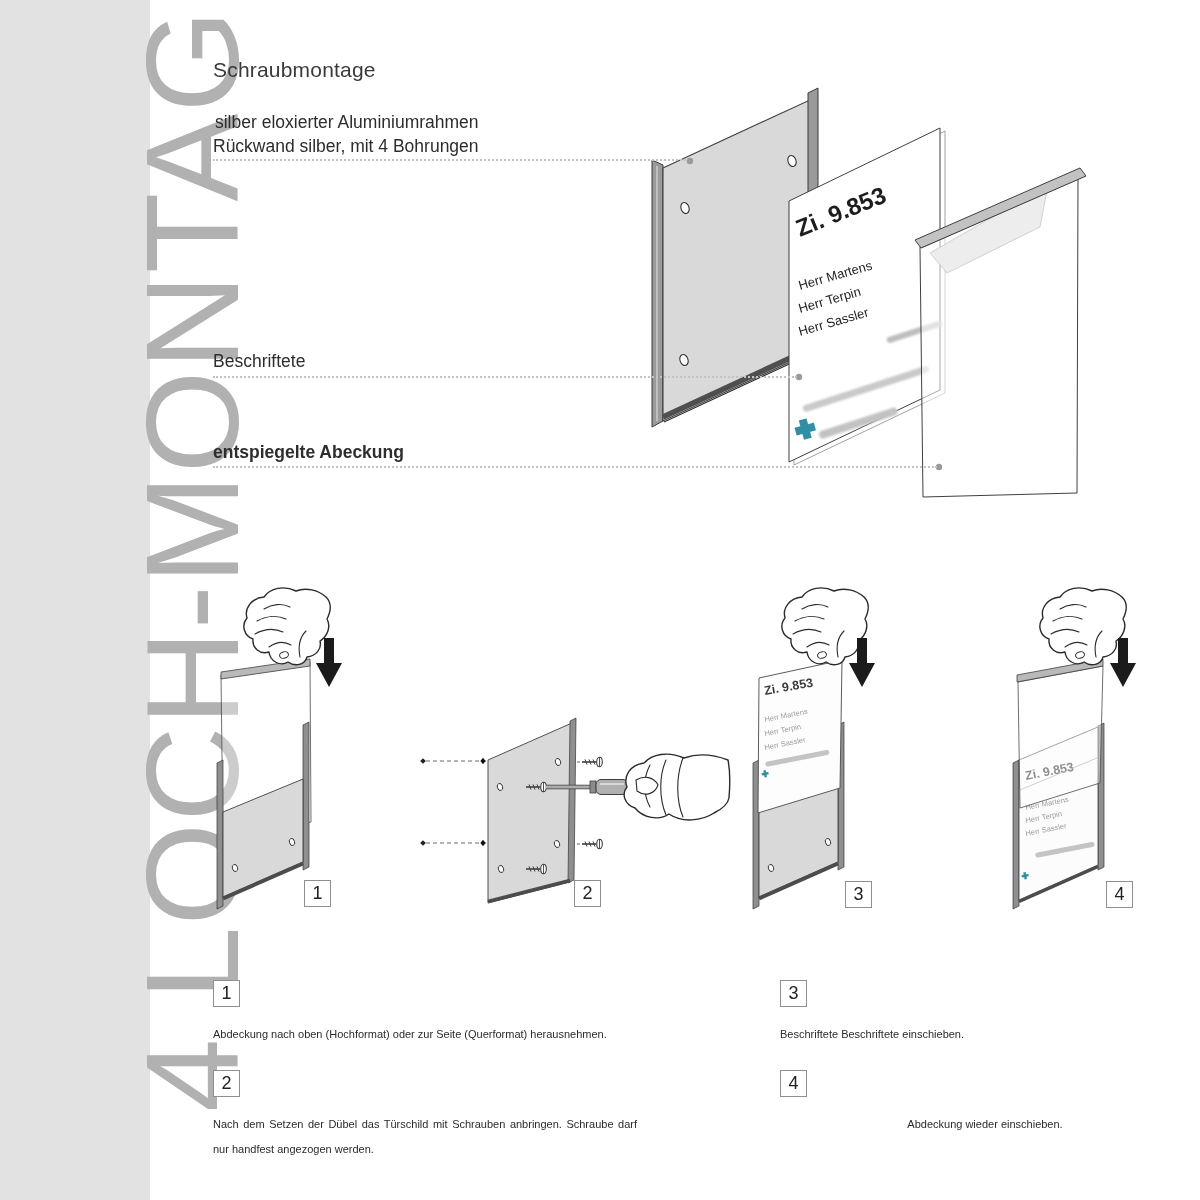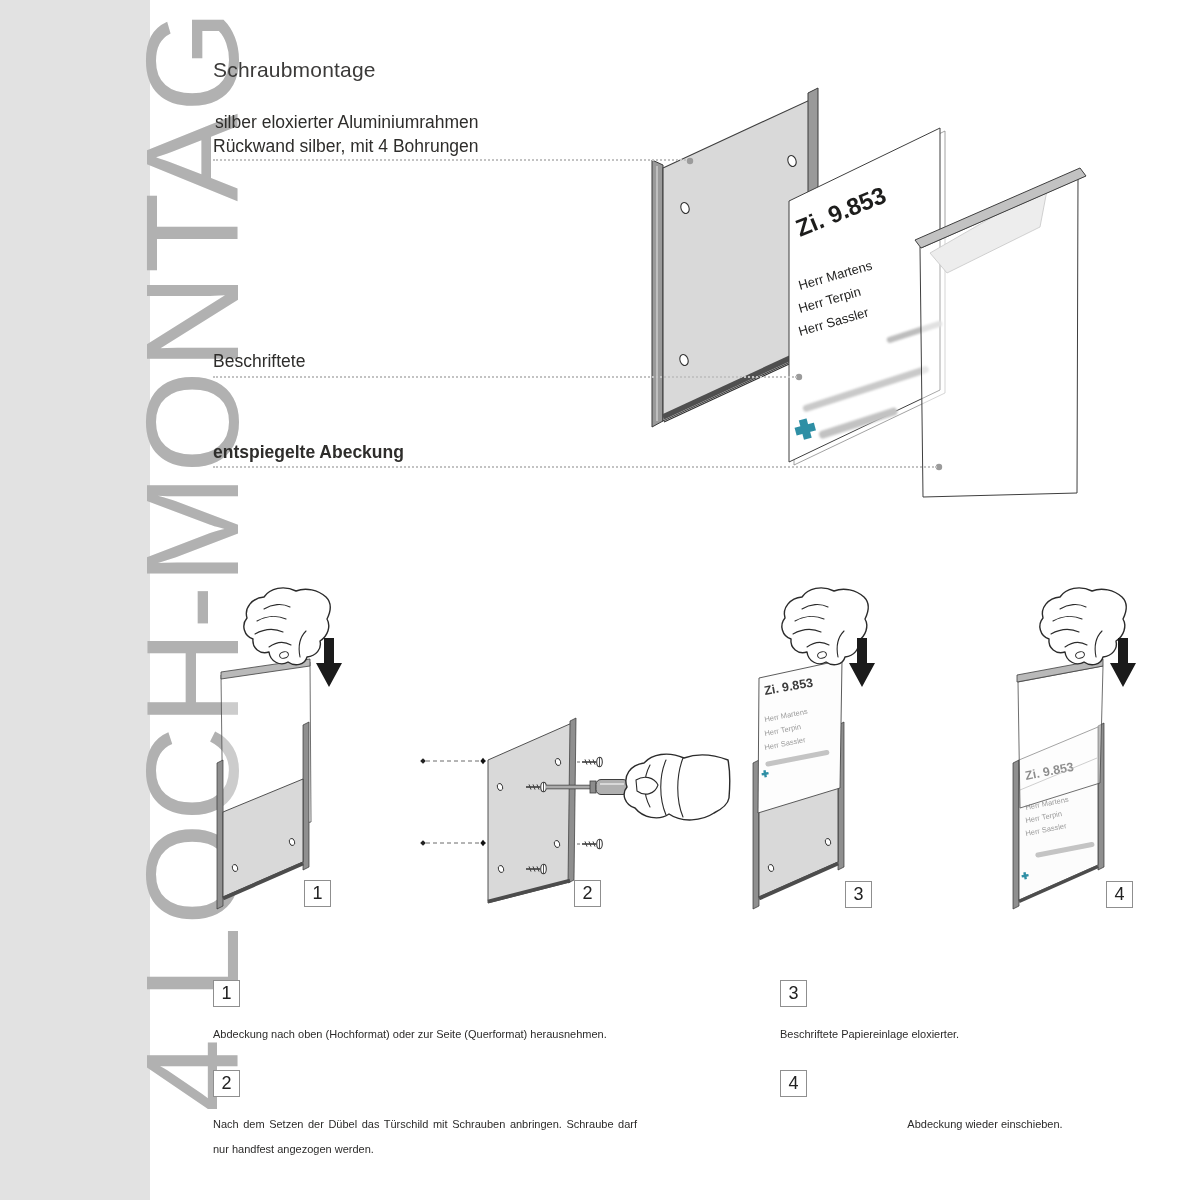--- a/index.html
+++ b/index.html
@@ -234,15 +234,15 @@
 <div class="numbox nb1">1</div>
 <div class="numbox nb2">2</div>
 <div class="numbox nb3">3</div>
 <div class="numbox nb4">4</div>
 
 <div class="numbox cb1">1</div>
 <p class="cap cap-j cap1">Abdeckung nach oben (Hochformat) oder zur Seite (Querformat) herausnehmen.</p>
 <div class="numbox cb2">2</div>
 <p class="cap cap-j cap2">Nach dem Setzen der Dübel das Türschild mit Schrauben anbringen. Schraube darf nur handfest angezogen werden.</p>
 <div class="numbox cb3">3</div>
-<p class="cap cap3">Beschriftete Papiereinlage eloxierter.</p>
+<p class="cap cap3">Beschriftete Beschriftete einschieben.</p>
 <div class="numbox cb4">4</div>
 <p class="cap cap4">Abdeckung wieder einschieben.</p>
 
 </body></html>

